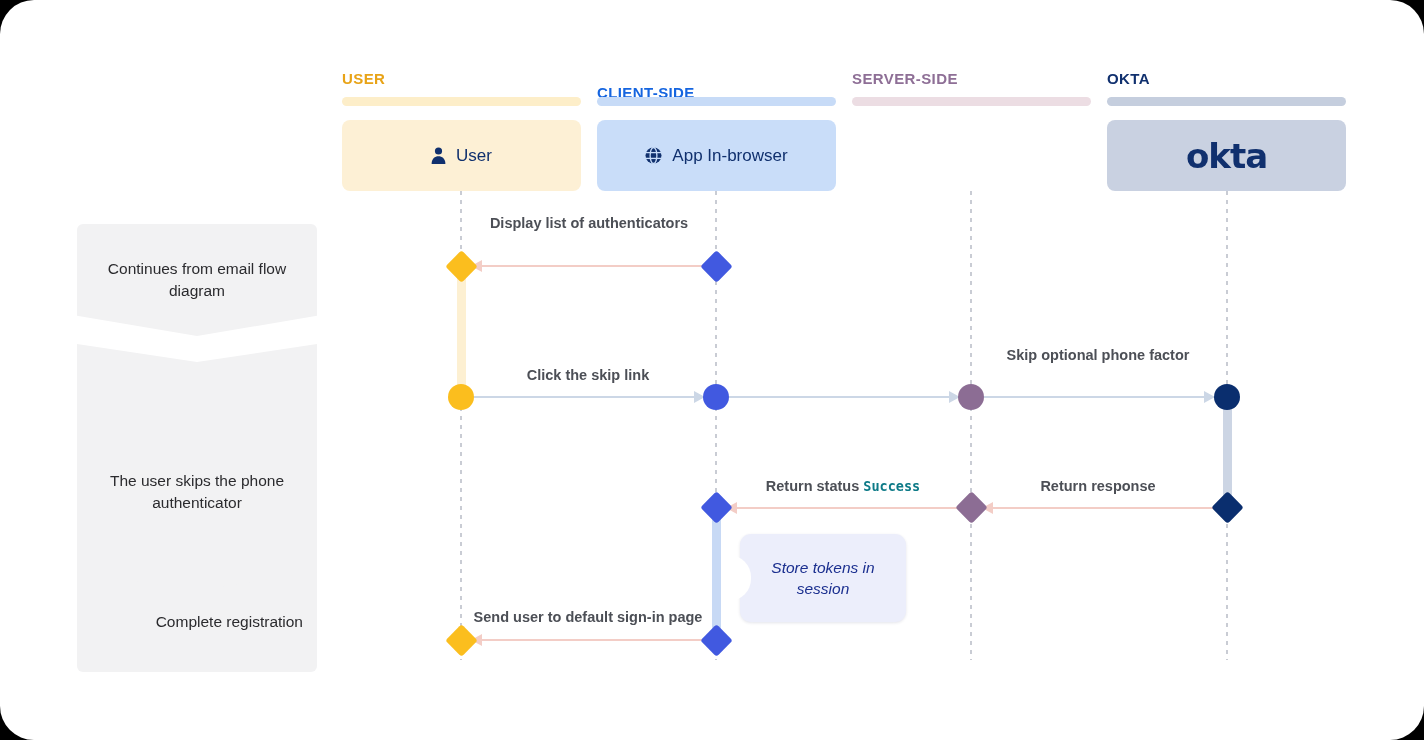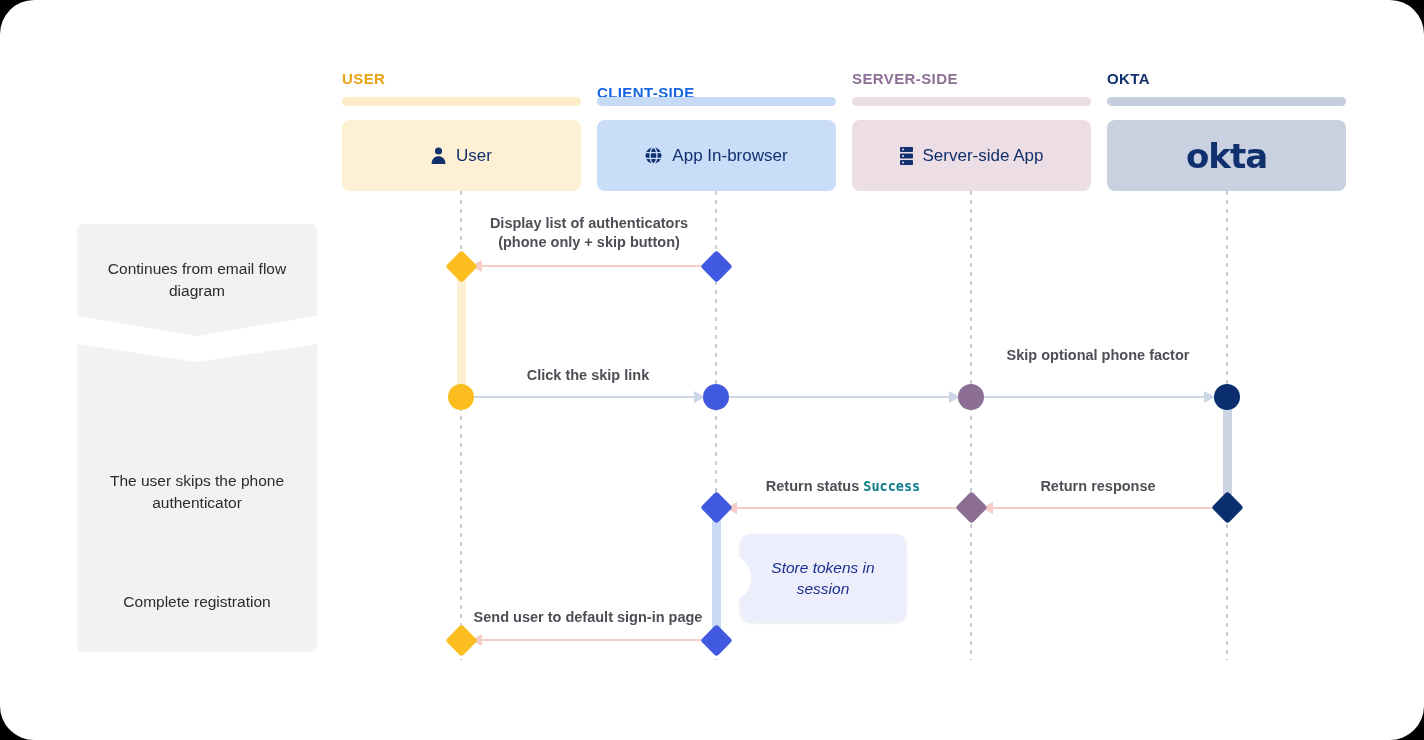--- a/index.html
+++ b/index.html
@@ -12,22 +12,22 @@
   
   .phase{position:absolute;left:77px;width:240px;background:#f2f2f3;
          display:flex;align-items:center;justify-content:center;text-align:center;
          color:#2b2b2e;font-size:15.5px;line-height:22px;}
   .phase span{display:block;padding:0 14px;}
 
   .ph1{top:224px;height:112px;border-radius:6px 6px 0 0;
        clip-path:polygon(0 0,100% 0,100% 82%,50% 100%,0 82%);}
   .ph2{top:344px;height:296px;
        clip-path:polygon(0 0,50% 18px,100% 0,100% 82%,50% 100%,0 82%);}
-  .ph3{top:552px;height:100px;border-radius:0 0 6px 6px;
-       clip-path:polygon(0 0,50% 18px,100% 0,100% 100%,0 100%);}
+  .ph3{top:572px;height:100px;border-radius:0 0 6px 6px;
+       clip-path:polygon(0 0,50% 18px,100% 0,100% 100%,0 100%);justify-content:flex-end;}
 
   
   .colhead{position:absolute;font-size:15px;font-weight:bold;letter-spacing:.4px;}
   .strip{position:absolute;height:9px;border-radius:5px;}
   .actor{position:absolute;height:71px;border-radius:8px;
          display:flex;align-items:center;justify-content:center;gap:10px;
          color:#10306e;font-size:17px;}
   .actor .ic{display:inline-flex;align-items:center;}
 
   
@@ -103,49 +103,35 @@
           <line x1="0.7" y1="5.6" x2="16.3" y2="5.6" stroke="#c9ddf9" stroke-width="1.3"></line>
           <line x1="0.7" y1="11.4" x2="16.3" y2="11.4" stroke="#c9ddf9" stroke-width="1.3"></line>
         </svg>
     </span>
     <span>App In-browser</span>
   </div>
   <div class="lifeline" style="left:715px;"></div>
 
   <div class="colhead" style="left:852px;top:70px;color:#8e6f96;">SERVER-SIDE</div>
   <div class="strip" style="left:852px;top:97px;width:239px;background:#ecdde3;"></div>
-  <div class="actor" style="left:852px;top:120px;width:239px;background:#ecdee4;">
-    <span class="ic">
-      <svg width="13" height="18" viewBox="0 0 13 18">
-          <rect x="0" y="0" width="13" height="5" rx="1" fill="#10306e"></rect>
-          <rect x="0" y="6.5" width="13" height="5" rx="1" fill="#10306e"></rect>
-          <rect x="0" y="13" width="13" height="5" rx="1" fill="#10306e"></rect>
-          <circle cx="3" cy="2.5" r="1" fill="#ecdee4"></circle>
-          <circle cx="3" cy="9" r="1" fill="#ecdee4"></circle>
-          <circle cx="3" cy="15.5" r="1" fill="#ecdee4"></circle>
-        </svg>
-    </span>
-    <span>Server-side App</span>
-  </div>
   <div class="lifeline" style="left:970px;"></div>
 
   <div class="colhead" style="left:1107px;top:70px;color:#10306e;">OKTA</div>
   <div class="strip" style="left:1107px;top:97px;width:239px;background:#c5cede;"></div>
   <div class="actor" style="left:1107px;top:120px;width:239px;background:#c9d1e1;">
     <span class="okta">okta</span>
   </div>
   <div class="lifeline" style="left:1226px;"></div>
 
   <div class="actbar" style="left:457px;top:266px;height:132px;background:#fdf0d2;"></div>
   <div class="actbar" style="left:712px;top:508px;height:133px;background:#c7d9f5;"></div>
   <div class="actbar" style="left:1223px;top:397px;height:112px;background:#ccd5e4;"></div>
 
   <div class="msg two" style="left:460px;top:214px;width:258px;">
     <div>Display list of authenticators</div>
-    <div>(phone only + skip button)</div>
   </div>
   <div class="arrow l" style="left:472px;top:265px;width:232px;">
     <div class="ln" style="background:#f3cdc6;"></div>
     <div class="hd" style="border-right-color:#f3cdc6;"></div>
   </div>
   <div class="dia" style="left:450px;top:255px;background:#fbbe1e;"></div>
   <div class="dia" style="left:705px;top:255px;background:#4159e0;"></div>
 
   <div class="msg" style="left:460px;top:366px;width:256px;">Click the skip link</div>
   <div class="arrow r" style="left:474px;top:396px;width:230px;">

